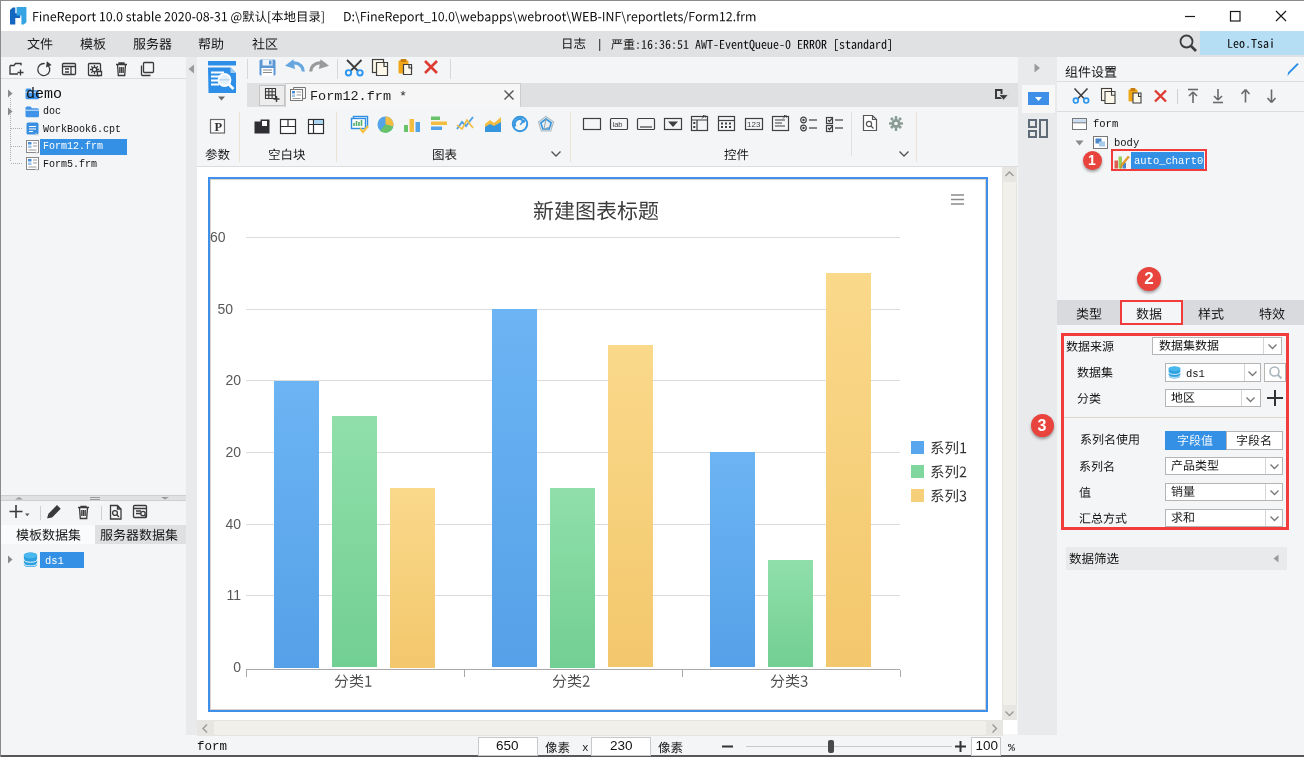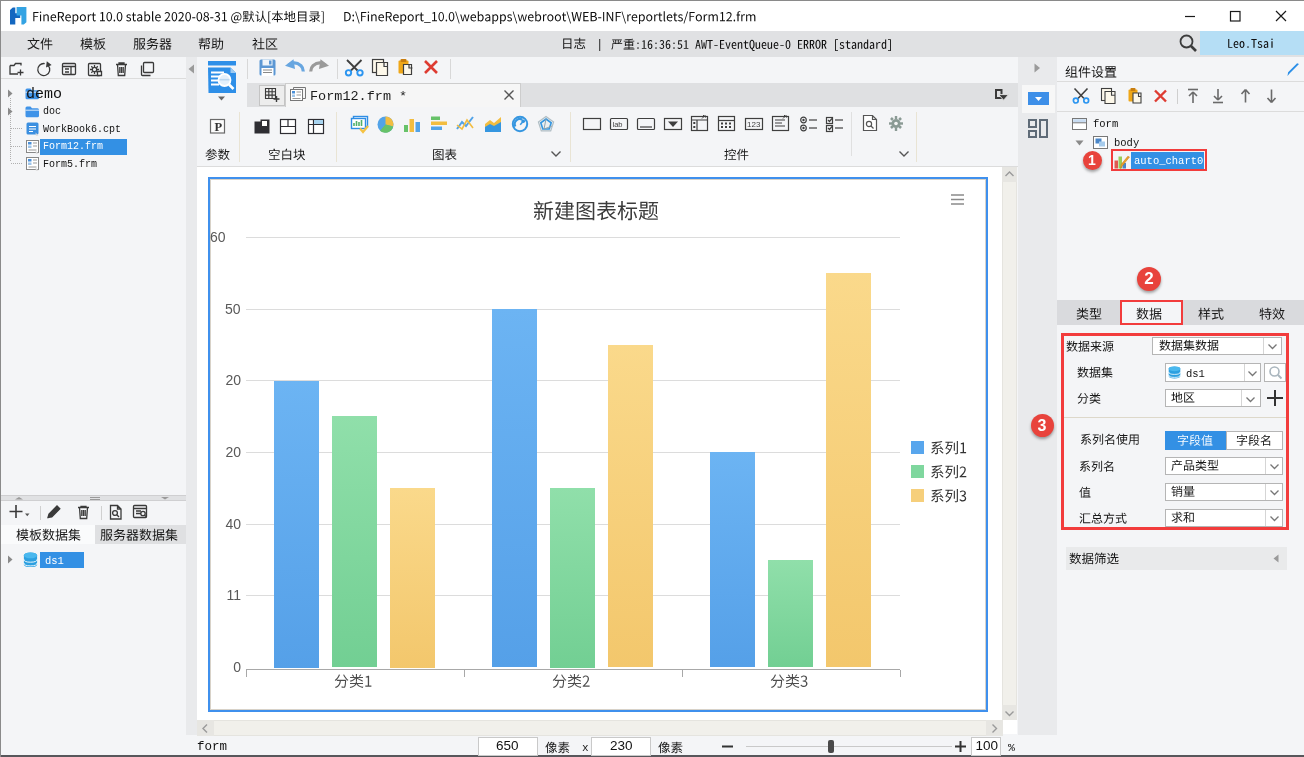--- a/index.html
+++ b/index.html
@@ -518,21 +518,21 @@
 <div class="" style="left:245px;top:379.4px;width:654px;height:1px;background:#dcdcdc"></div>
 <div class="" style="left:245px;top:451.1px;width:654px;height:1px;background:#dcdcdc"></div>
 <div class="" style="left:245px;top:522.7px;width:654px;height:1px;background:#dcdcdc"></div>
 <div class="" style="left:245px;top:594.3px;width:654px;height:1px;background:#dcdcdc"></div>
 <div class="" style="left:245px;top:667.5px;width:654px;height:1px;background:#a8a8a8"></div>
 <div class="" style="left:245px;top:668.5px;width:1px;height:7px;background:#a8a8a8"></div>
 <div class="" style="left:463px;top:668.5px;width:1px;height:7px;background:#a8a8a8"></div>
 <div class="" style="left:681px;top:668.5px;width:1px;height:7px;background:#a8a8a8"></div>
 <div class="" style="left:899px;top:668.5px;width:1px;height:7px;background:#a8a8a8"></div>
 <div style="left:209px;top:228.2px;width:31px;height:16px;font-family:'Liberation Sans',sans-serif;font-size:14px;line-height:16px;color:#595959;text-align:left">60</div>
-<div style="left:224px;top:299.8px;width:31px;height:16px;font-family:'Liberation Sans',sans-serif;font-size:14px;line-height:16px;color:#595959;">50</div>
+<div style="left:201px;top:299.8px;width:31px;height:16px;font-family:'Liberation Sans',sans-serif;font-size:14px;line-height:16px;color:#595959;text-align:right">50</div>
 <div style="left:209px;top:371.4px;width:31px;height:16px;font-family:'Liberation Sans',sans-serif;font-size:14px;line-height:16px;color:#595959;text-align:right">20</div>
 <div style="left:209px;top:443.1px;width:31px;height:16px;font-family:'Liberation Sans',sans-serif;font-size:14px;line-height:16px;color:#595959;text-align:right">20</div>
 <div style="left:209px;top:514.7px;width:31px;height:16px;font-family:'Liberation Sans',sans-serif;font-size:14px;line-height:16px;color:#595959;text-align:right">40</div>
 <div style="left:209px;top:586.3px;width:31px;height:16px;font-family:'Liberation Sans',sans-serif;font-size:14px;line-height:16px;color:#595959;text-align:right">11</div>
 <div style="left:209px;top:658px;width:31px;height:16px;font-family:'Liberation Sans',sans-serif;font-size:14px;line-height:16px;color:#595959;text-align:right">0</div>
 <div style="left:532px;top:197.4px;width:128px;height:29px">
       <svg width="128" height="29" viewBox="0 0 128 29" style="overflow:visible">
         <path transform="translate(0 20.6)" fill="#3c3c3c" d="M7.6 -4.5C8.2 -3.4 8.9 -2 9.3 -1.1L10.4 -1.7C10.1 -2.6 9.3 -4 8.6 -5ZM2.8 -4.9C2.4 -3.7 1.7 -2.4 0.9 -1.4C1.2 -1.2 1.7 -0.8 2 -0.6C2.8 -1.6 3.6 -3.2 4.1 -4.6ZM11.6 -15.6V-8.4C11.6 -5.6 11.4 -2 9.7 0.5C10 0.7 10.6 1.2 10.9 1.5C12.8 -1.2 13.1 -5.4 13.1 -8.4V-9.1H16.3V1.6H17.8V-9.1H20.1V-10.5H13.1V-14.6C15.3 -14.9 17.7 -15.5 19.5 -16.1L18.2 -17.3C16.7 -16.6 14 -16 11.6 -15.6ZM4.5 -17.4C4.8 -16.8 5.2 -16.1 5.4 -15.4H1.3V-14.1H10.6V-15.4H7.1C6.8 -16.1 6.3 -17 5.9 -17.7ZM7.9 -14C7.7 -13 7.2 -11.6 6.8 -10.6H1V-9.3H5.3V-7.1H1.1V-5.7H5.3V-0.4C5.3 -0.2 5.2 -0.1 5 -0.1C4.8 -0.1 4.1 -0.1 3.4 -0.1C3.6 0.3 3.8 0.9 3.9 1.2C4.9 1.2 5.6 1.2 6.1 1C6.6 0.8 6.7 0.4 6.7 -0.4V-5.7H10.6V-7.1H6.7V-9.3H10.9V-10.6H8.2C8.6 -11.5 9 -12.7 9.4 -13.7ZM2.6 -13.7C3.1 -12.7 3.4 -11.5 3.5 -10.6L4.8 -11C4.7 -11.8 4.4 -13.1 3.9 -14Z M29.3 -15.9V-14.6H33.2V-13H27.9V-11.8H33.2V-10.1H29.1V-8.9H33.2V-7.2H29V-6H33.2V-4.4H28.1V-3.1H33.2V-1H34.7V-3.1H40.7V-4.4H34.7V-6H39.9V-7.2H34.7V-8.9H39.4V-11.8H40.8V-13H39.4V-15.9H34.7V-17.6H33.2V-15.9ZM34.7 -11.8H38V-10.1H34.7ZM34.7 -13V-14.6H38V-13ZM23 -8.3C23 -8.5 23.5 -8.8 23.8 -8.9H26.4C26.2 -7.1 25.7 -5.4 25.2 -4.1C24.6 -4.9 24.2 -5.9 23.8 -7.2L22.6 -6.8C23.1 -5.1 23.8 -3.7 24.5 -2.6C23.8 -1.3 22.9 -0.2 21.8 0.6C22.1 0.8 22.7 1.4 22.9 1.7C23.9 0.9 24.8 -0.1 25.6 -1.5C27.8 0.6 30.8 1.2 34.7 1.2H40.6C40.7 0.7 41 0 41.2 -0.3C40.1 -0.3 35.6 -0.3 34.7 -0.3C31.2 -0.3 28.3 -0.7 26.2 -2.8C27.1 -4.7 27.7 -7.2 28 -10.1L27.1 -10.4L26.8 -10.3H25C26.1 -11.9 27.2 -13.9 28.1 -15.9L27.1 -16.6L26.6 -16.3H22.3V-14.9H26C25.1 -13.1 24.1 -11.3 23.7 -10.8C23.3 -10.1 22.8 -9.6 22.4 -9.5C22.6 -9.2 22.9 -8.6 23 -8.3Z M49.9 -5.9C51.6 -5.5 53.7 -4.8 54.9 -4.2L55.5 -5.2C54.3 -5.8 52.2 -6.5 50.5 -6.8ZM47.8 -3.2C50.7 -2.8 54.3 -2 56.3 -1.3L57 -2.5C55 -3.1 51.3 -3.9 48.5 -4.3ZM43.8 -16.7V1.7H45.3V0.8H59.7V1.7H61.3V-16.7ZM45.3 -0.6V-15.3H59.7V-0.6ZM50.7 -14.9C49.6 -13.1 47.8 -11.5 46 -10.4C46.4 -10.2 46.9 -9.7 47.1 -9.5C47.8 -9.9 48.4 -10.4 49.1 -11C49.7 -10.3 50.5 -9.7 51.3 -9.1C49.5 -8.3 47.5 -7.6 45.7 -7.3C45.9 -7 46.3 -6.4 46.4 -6C48.5 -6.5 50.7 -7.2 52.7 -8.3C54.4 -7.4 56.4 -6.7 58.4 -6.2C58.6 -6.6 59 -7.1 59.3 -7.4C57.4 -7.7 55.6 -8.3 53.9 -9.1C55.5 -10.1 56.8 -11.3 57.7 -12.7L56.8 -13.3L56.6 -13.2H51.2C51.5 -13.6 51.8 -14 52 -14.4ZM49.9 -11.8 50.1 -12H55.5C54.8 -11.2 53.8 -10.4 52.6 -9.8C51.6 -10.4 50.6 -11.1 49.9 -11.8Z M68.3 1.7C68.8 1.3 69.6 1.1 75.4 -0.8C75.3 -1.1 75.2 -1.7 75.2 -2.2L70 -0.7V-5.3C71.3 -6.1 72.4 -7.1 73.3 -8.1C75 -3.7 77.9 -0.5 82.3 1C82.5 0.5 83 -0.1 83.3 -0.4C81.2 -1 79.4 -2 78 -3.4C79.3 -4.2 80.8 -5.3 82.1 -6.3L80.8 -7.3C79.8 -6.4 78.4 -5.2 77.1 -4.3C76.2 -5.4 75.4 -6.7 74.9 -8.1H82.6V-9.5H74.3V-11.3H81V-12.6H74.3V-14.4H81.9V-15.8H74.3V-17.6H72.7V-15.8H65.2V-14.4H72.7V-12.6H66.3V-11.3H72.7V-9.5H64.4V-8.1H71.3C69.3 -6.3 66.4 -4.7 63.8 -3.8C64.1 -3.5 64.6 -2.9 64.8 -2.6C66 -3 67.2 -3.6 68.4 -4.3V-1.2C68.4 -0.3 68 0 67.6 0.2C67.9 0.6 68.2 1.3 68.3 1.7Z M93.8 -16V-14.6H102.9V-16ZM100.4 -6.8C101.3 -4.7 102.3 -2 102.6 -0.3L104.1 -0.9C103.7 -2.5 102.7 -5.2 101.7 -7.2ZM94.3 -7.2C93.8 -5 92.8 -2.7 91.6 -1.2C92 -1 92.6 -0.6 92.9 -0.4C94.1 -2 95.1 -4.4 95.8 -6.9ZM92.9 -11V-9.5H97.4V-0.4C97.4 -0.1 97.3 -0 97 0C96.7 0 95.7 0 94.6 -0C94.8 0.5 95 1.1 95.1 1.6C96.6 1.6 97.5 1.6 98.2 1.3C98.8 1 99 0.5 99 -0.4V-9.5H104.1V-11ZM88.2 -17.6V-13.2H85V-11.7H87.9C87.2 -9.1 85.8 -6.1 84.5 -4.5C84.8 -4.1 85.2 -3.5 85.4 -3C86.4 -4.4 87.5 -6.6 88.2 -8.9V1.7H89.8V-9.3C90.5 -8.3 91.4 -7 91.7 -6.3L92.7 -7.6C92.2 -8.1 90.4 -10.5 89.8 -11.2V-11.7H92.6V-13.2H89.8V-17.6Z M108.7 -12.9H113V-11.3H108.7ZM108.7 -15.6H113V-14H108.7ZM107.3 -16.8V-10.2H114.5V-16.8ZM119.6 -11.1C119.4 -5.7 119 -3 114.6 -1.6C114.9 -1.4 115.2 -0.9 115.4 -0.6C120.2 -2.2 120.8 -5.2 120.9 -11.1ZM120.3 -3.9C121.7 -3 123.3 -1.6 124.1 -0.7L125 -1.7C124.2 -2.5 122.5 -3.8 121.3 -4.7ZM107.6 -6.3C107.5 -3.3 107.1 -0.8 105.7 0.9C106 1 106.6 1.4 106.8 1.6C107.6 0.6 108.1 -0.6 108.4 -2.1C110.3 0.7 113.4 1.2 117.9 1.2H124.7C124.7 0.8 125 0.2 125.2 -0.1C124 -0.1 118.9 -0.1 117.9 -0.1C115.4 -0.1 113.3 -0.2 111.7 -0.9V-3.9H115.1V-5.1H111.7V-7.4H115.5V-8.6H106V-7.4H110.3V-1.7C109.7 -2.2 109.1 -2.9 108.7 -3.7C108.8 -4.5 108.9 -5.4 108.9 -6.3ZM116.3 -13.4V-4.5H117.7V-12.2H122.7V-4.6H124V-13.4H120.1C120.4 -13.9 120.6 -14.7 120.9 -15.4H125.1V-16.7H115.5V-15.4H119.3C119.1 -14.7 118.9 -13.9 118.7 -13.4Z"></path>
       </svg>
     </div>

